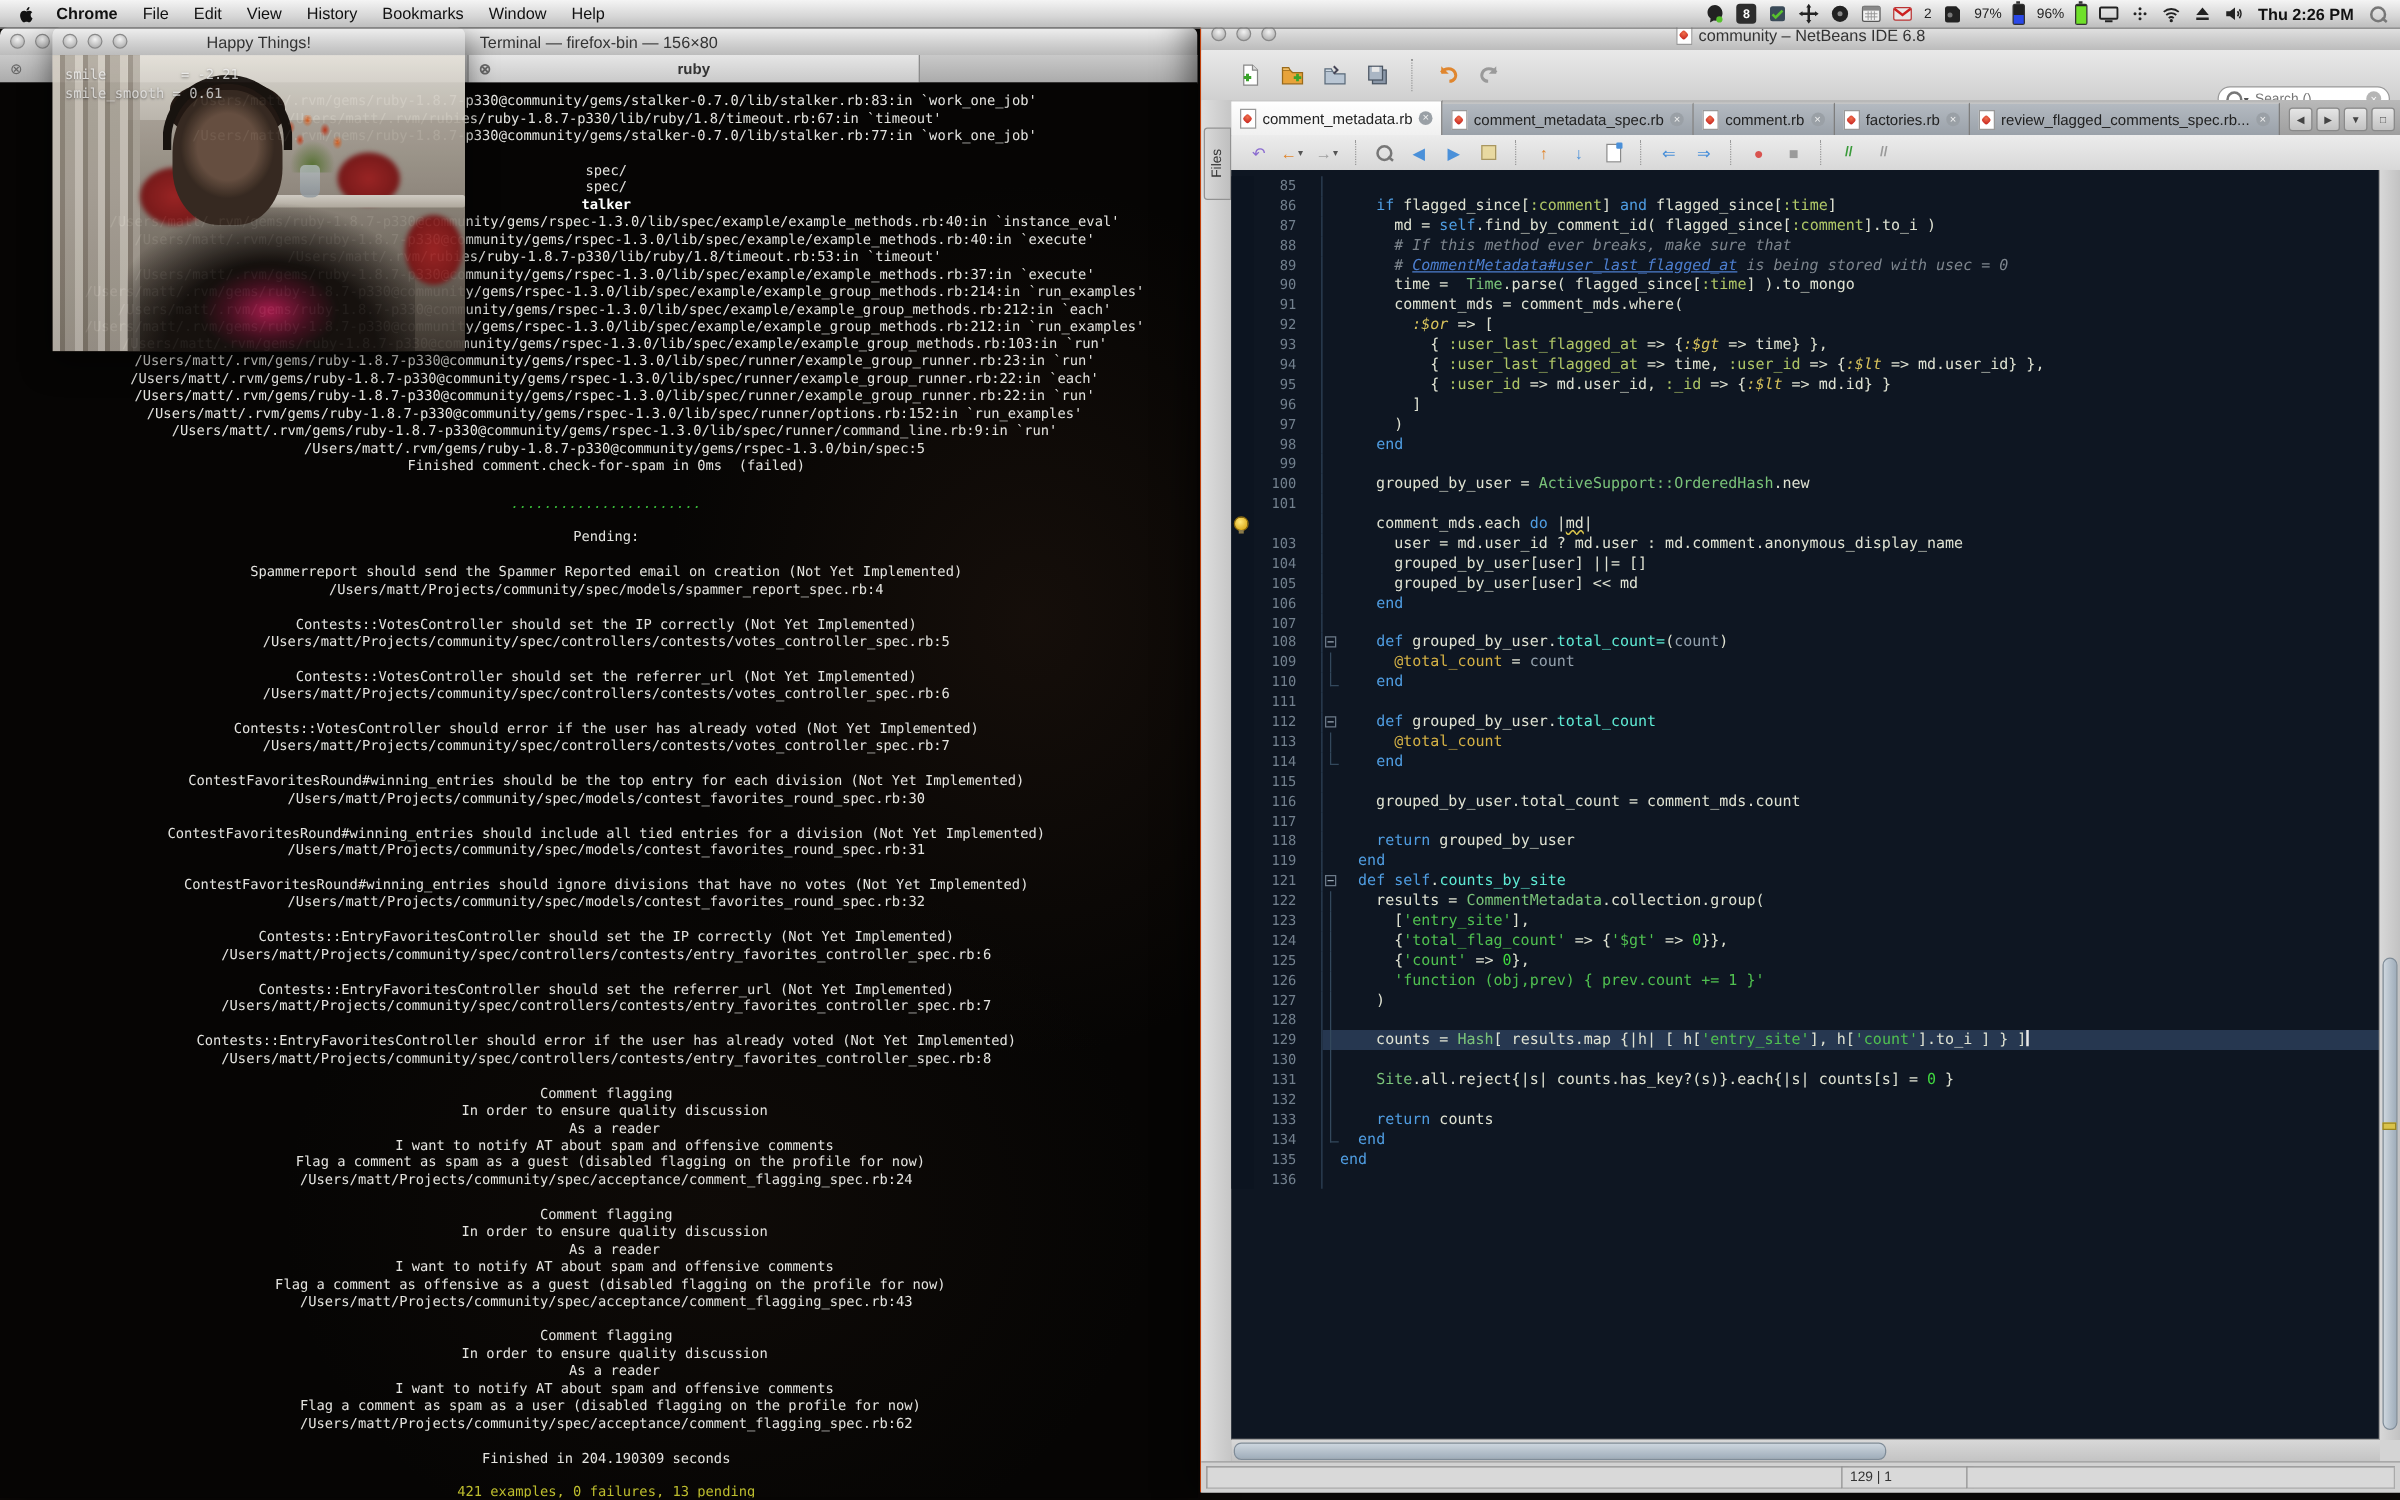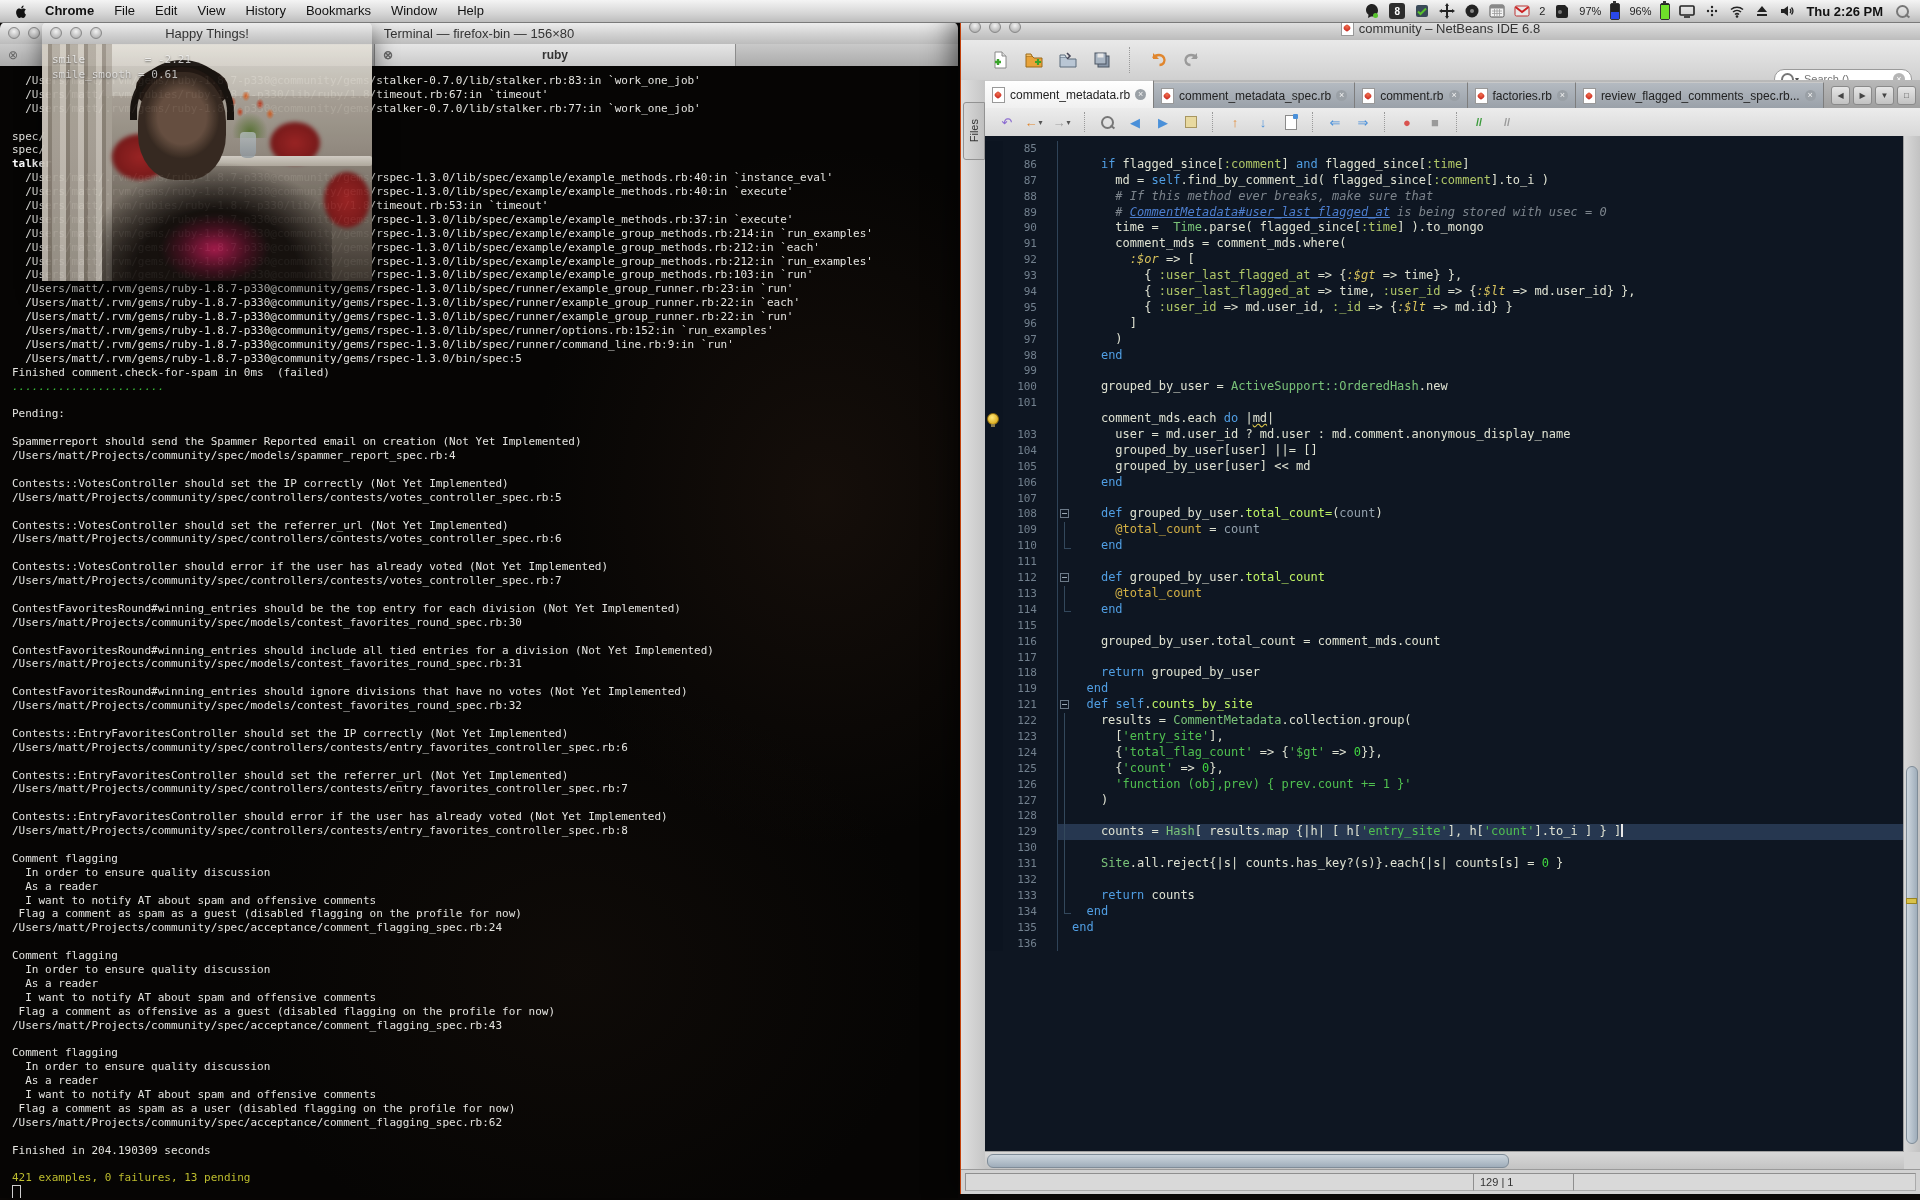--- a/index.html
+++ b/index.html
@@ -27,21 +27,21 @@
     background:linear-gradient(180deg,#f0f0f0,#d2d2d2 55%,#bcbcbc);
     border-bottom:1px solid #8a8a8a;border-radius:6px 6px 0 0;
     display:flex;align-items:center;justify-content:center;}
   .titlebar .wtitle{font-size:13px;color:#333;display:flex;align-items:center;gap:5px;}
   .tl-btns{position:absolute;left:8px;top:5px;display:flex;gap:8px;}
   .tl-btns span{width:12px;height:12px;border-radius:50%;
     background:radial-gradient(circle at 50% 35%,#f2f2f2,#b9b9b9 70%,#9a9a9a);
     border:1px solid #888;box-sizing:border-box;}
   
   #terminal{position:absolute;left:0;top:22px;width:958px;height:1176px;z-index:10;
-    border-radius:6px 6px 0 0;box-shadow:0 10px 30px rgba(0,0,0,.6);background:#050403;}
+    border-radius:6px 6px 0 0;box-shadow:0 10px 30px rgba(0,0,0,.6);background:#050403;text-align:center;}
   #term-tabbar{position:absolute;left:0;top:22px;right:0;height:22px;
     background:linear-gradient(180deg,#c9c9c9,#ababab);border-bottom:1px solid #777;
     display:flex;font-size:12px;color:#333;}
   .term-tab{position:relative;display:flex;align-items:center;justify-content:center;
     border-right:1px solid #8c8c8c;}
   .term-tab .tclose{position:absolute;left:8px;color:#666;font-size:12px;}
   .term-tab.active{background:linear-gradient(180deg,#e6e6e6,#c9c9c9);font-weight:bold;}
   #term-content{position:absolute;left:0;top:44px;right:0;bottom:0;overflow:hidden;
     background:
       radial-gradient(420px 500px at 86% 38%,rgba(82,52,34,.20),rgba(0,0,0,0) 70%),
@@ -159,23 +159,23 @@
   .cl-fold{width:14px;flex:none;position:relative;}
   .cl-text{flex:1;white-space:pre;color:#dfe2d2;position:relative;}
   .cl-row.hl .cl-text,.cl-row.hl .cl-fold{background:#263750;}
   .k{color:#509ee3;}
   .c{color:#7d858d;font-style:italic;}
   .cl{color:#4d7fd0;font-style:italic;text-decoration:underline;}
   .s{color:#50c050;}
   .num{color:#40d740;}
   .co{color:#7ac379;}
   .sy{color:#b0c767;}
-  .g{color:#d9c35c;font-style:italic;}
+  .g{color:#d9c35c;font-style:italic;margin-top:16px;}
   .iv{color:#d3b045;}
-  .m{color:#bef264;}
+  .m{color:#5eead4;}
   .p{color:#94a2ae;}
   .w{text-decoration:underline wavy #d7c24a;text-decoration-skip-ink:none;}
   .caret{display:inline-block;width:2px;height:13px;background:#e8e8e8;vertical-align:-2px;}
   .f-box{position:absolute;left:2px;top:3px;width:9px;height:9px;border:1px solid #6b7988;
     box-sizing:border-box;}
   .f-box::after{content:"";position:absolute;left:1px;top:3px;width:5px;height:1px;background:#9aa8b5;}
   .f-line{position:absolute;left:6px;top:0;width:1px;height:100%;background:#33485c;}
   .f-end{position:absolute;left:6px;top:0;width:6px;height:60%;
     border-left:1px solid #33485c;border-bottom:1px solid #33485c;}
   .bulb{position:absolute;left:2px;top:2px;width:12px;height:12px;border-radius:50%;

